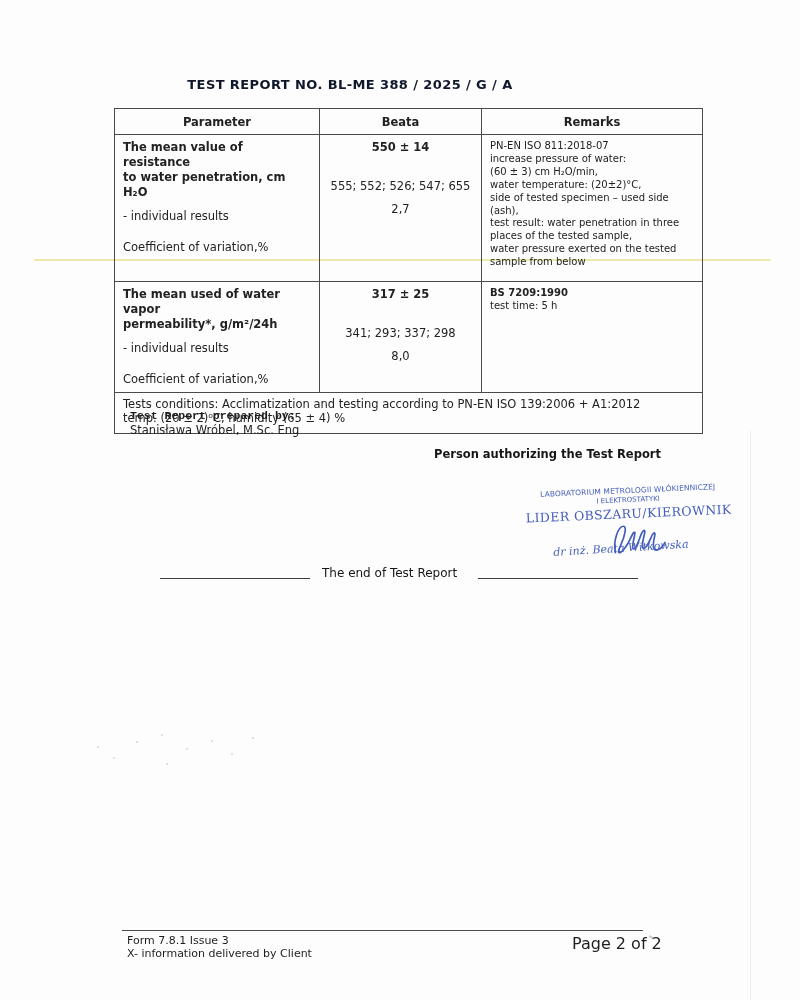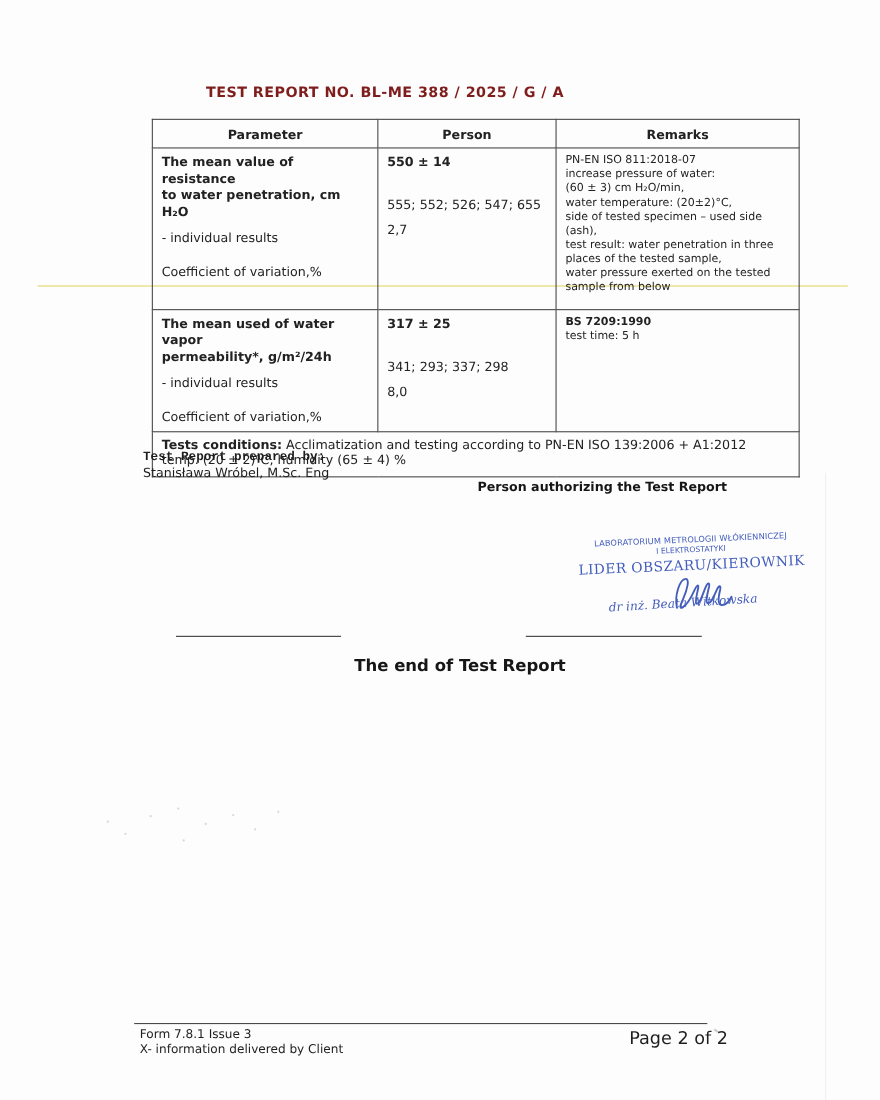--- a/index.html
+++ b/index.html
@@ -9,50 +9,50 @@
     font-family:"DejaVu Sans","Liberation Sans",sans-serif;
     color:#1e1e1e;
     position:relative;
     overflow:hidden;
   }
   .page{
     position:absolute;left:0;top:0;width:800px;height:1000px;
     background:#fdfdfd;
   }
   .pre{white-space:pre-line;}
-  .b{font-weight:700;}
+  .b{font-weight:400;}
 
   
   .doc-title{
     position:absolute;left:0;top:77px;width:700px;
     text-align:center;font-size:13px;font-weight:700;
-    letter-spacing:0.4px;color:#7f1d1d;
+    letter-spacing:0.4px;color:#0f172a;
   }
 
   
   table.results{
-    position:absolute;left:138px;top:108px;width:588px;
+    position:absolute;left:114px;top:108px;width:588px;
     border-collapse:collapse;table-layout:fixed;
     font-size:11.5px;color:#222;
   }
   table.results th, table.results td{
     border:1px solid #4a4a4a;
     vertical-align:top;
     padding:5px 8px;
   }
   table.results th{
     height:15px;text-align:center;font-size:11.5px;
     font-weight:700;vertical-align:middle;padding:5px 4px;
   }
   col.c-param{width:205px;}
   col.c-value{width:162px;}
   col.c-remarks{width:221px;}
 
   td.cell-param{line-height:15px;}
-  td.cell-value{line-height:15px;margin-top:24px;}
+  td.cell-value{text-align:center;line-height:15px;margin-top:24px;}
   td.cell-remarks{font-size:10px;line-height:12.9px;padding-top:4px;}
 
   tr.row-main-1 td{height:136px;}
   tr.row-main-2 td{height:84px;}
 
   .param-title{font-weight:700;}
   .param-individual{margin-top:9px;}
   .param-cv{margin-top:16px;}
   .value-mean{font-weight:700;}
   .value-individual{margin-top:24px;}
@@ -60,21 +60,21 @@
   .remarks-standard{font-weight:700;}
 
   td.cell-conditions{height:30px;line-height:13.5px;font-size:11.5px;padding:6px 8px;}
 
   
   .prepared{position:absolute;left:130px;top:409px;font-size:11.5px;line-height:14px;}
   .prepared .label{font-weight:700;font-family:Liberation Mono, monospace;}
 
   
   .authorizing{
-    position:absolute;left:434px;top:435px;
+    position:absolute;left:434px;top:447px;
     font-size:11.5px;font-weight:700;color:#161616;
   }
 
   
   .stamp{
     position:absolute;left:524px;top:486px;width:210px;
     color:#3a55b8;transform:rotate(-2.5deg);
     opacity:0.95;
   }
   .stamp-line1{font-size:7.5px;letter-spacing:0.1px;white-space:nowrap;text-align:center;}
@@ -87,22 +87,22 @@
     font-family:"DejaVu Serif","Liberation Serif",serif;
     font-style:italic;font-size:11px;margin-top:20px;margin-left:28px;
     white-space:nowrap;transform:rotate(-1deg);
   }
   .stamp-signature{
     position:absolute;left:86px;top:36px;width:58px;height:36px;
   }
 
   
   .end-marker-text{
-    position:absolute;left:322px;top:596px;
-    font-size:15px;font-weight:700;color:#161616;
+    position:absolute;left:322px;top:566px;
+    font-size:12px;font-weight:400;color:#161616;
   }
   .end-line-left{position:absolute;left:160px;top:578px;width:150px;height:0;
     border-top:1.6px solid #3c3c3c;}
   .end-line-right{position:absolute;left:478px;top:578px;width:160px;height:0;
     border-top:1.6px solid #3c3c3c;}
 
   
   .footer-rule{position:absolute;left:122px;top:930px;width:521px;height:0;
     border-top:1.3px solid #4a4a4a;}
   .footer-form{position:absolute;left:127px;top:934px;font-size:11px;}
@@ -146,21 +146,21 @@
 
   <table class="results">
     <colgroup>
       <col class="c-param">
         <col class="c-value">
         <col class="c-remarks">
     </colgroup>
     <thead>
       <tr>
         <th>Parameter</th>
-        <th>Person</th>
+        <th>Beata</th>
         <th>Remarks</th>
       </tr>
     </thead>
     <tbody>
       <tr class="row-main-1">
         <td class="cell-param">
           <div class="param-title pre">The mean value of resistance
 to water penetration, cm H₂O</div>
           <div class="param-individual">- individual results</div>
           <div class="param-cv">Coefficient of variation,%</div>

